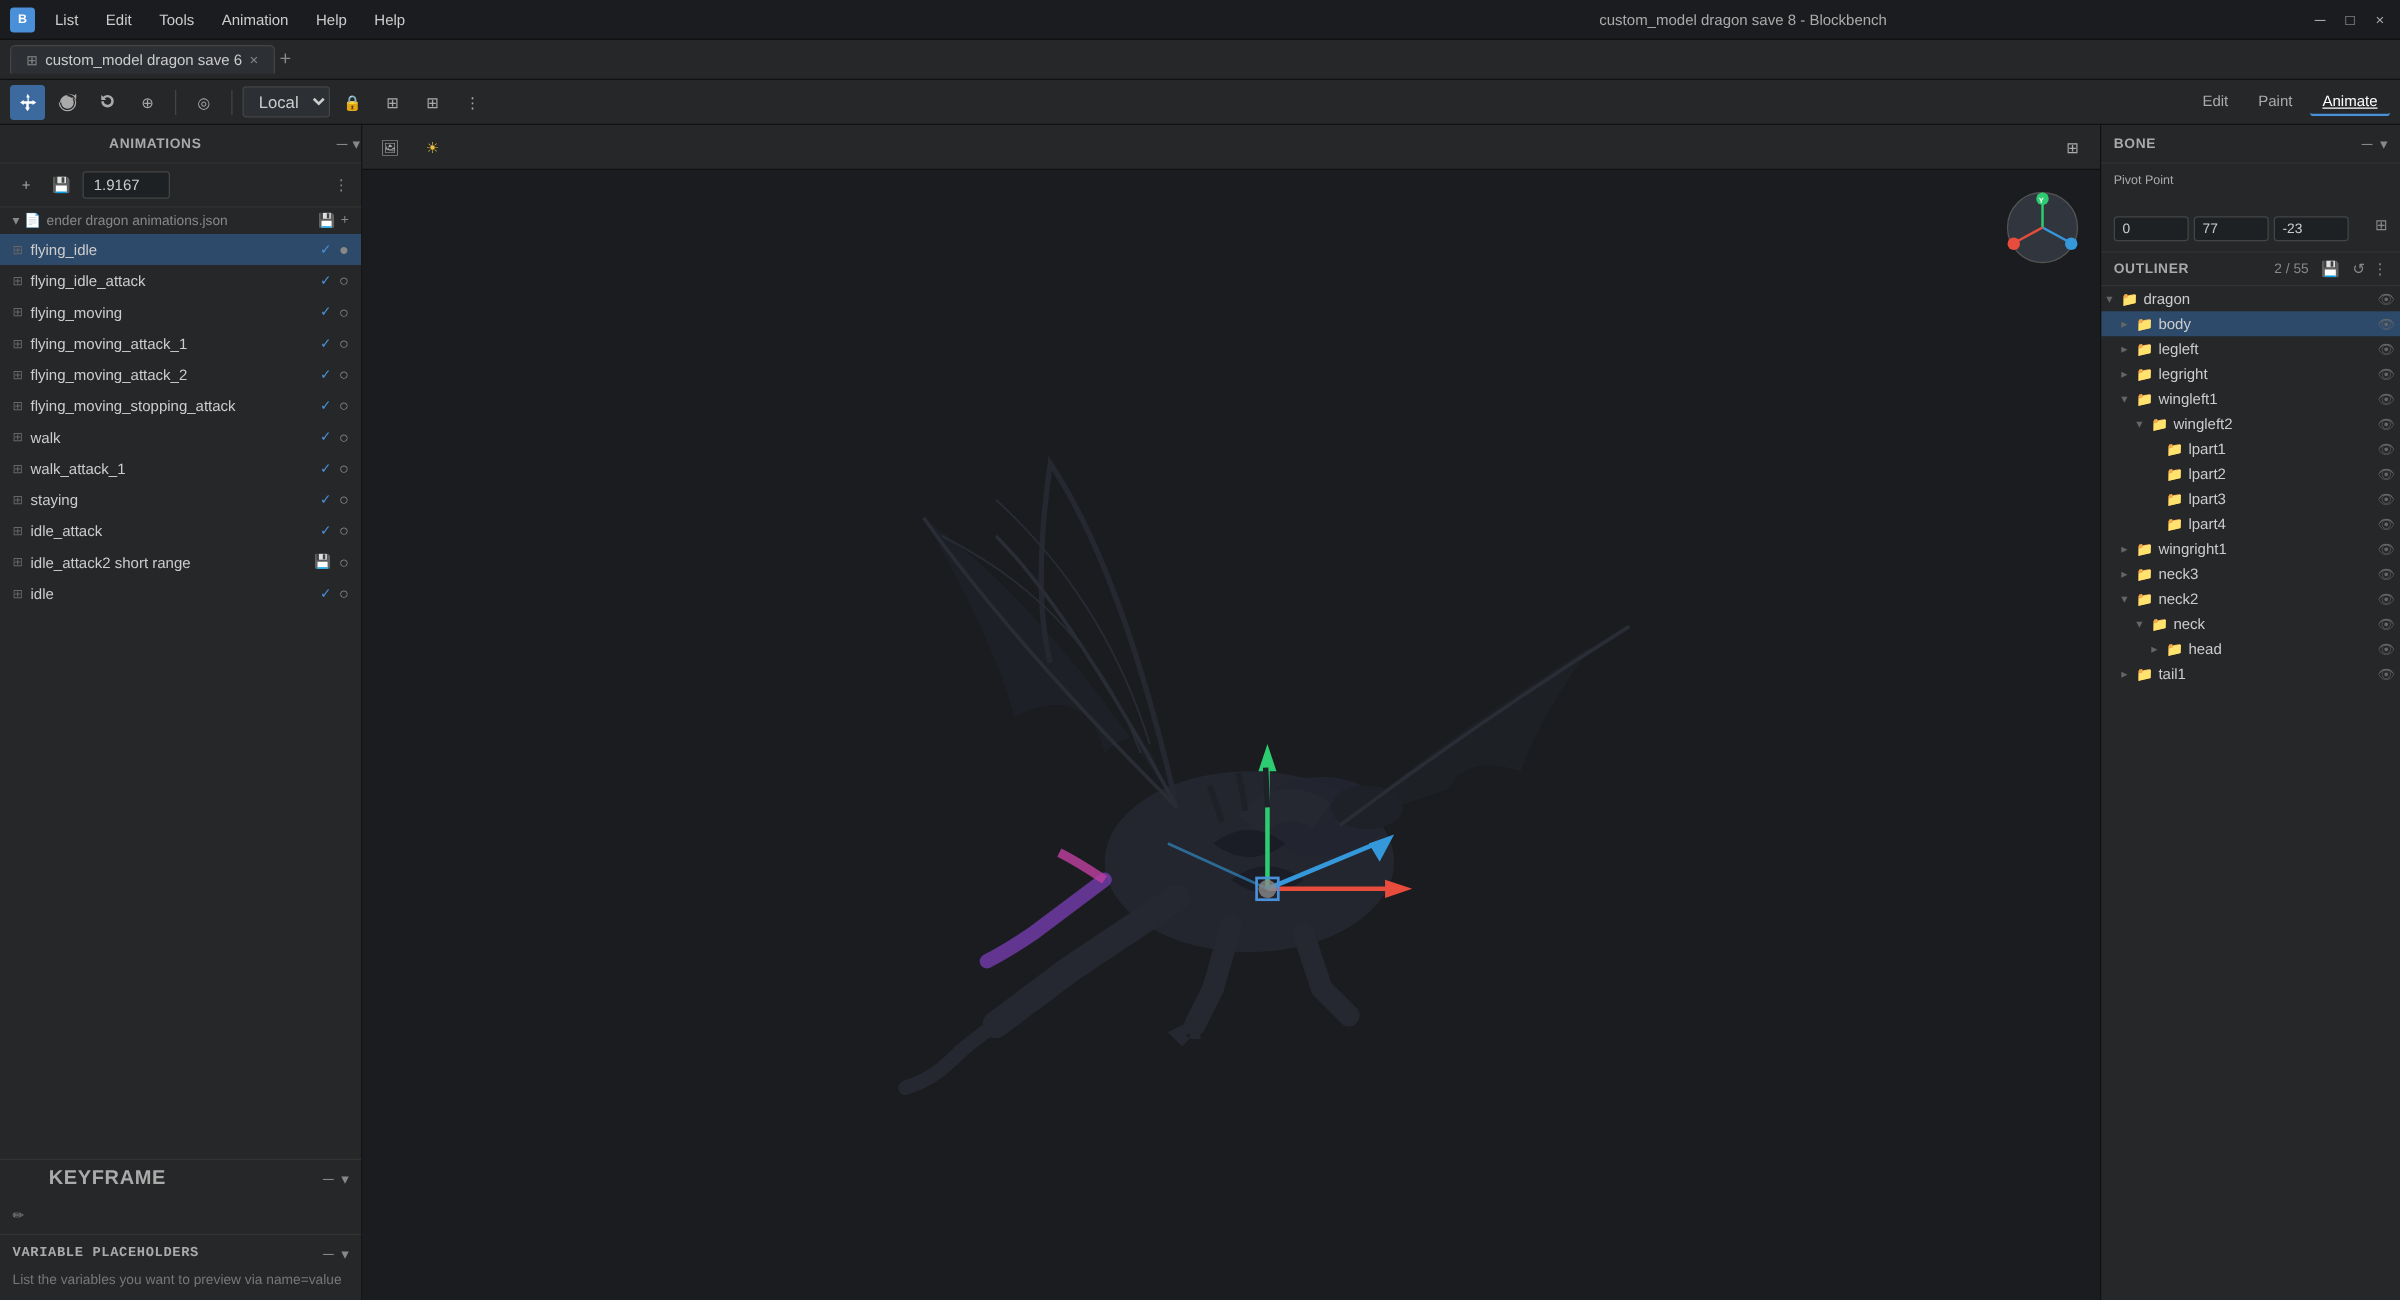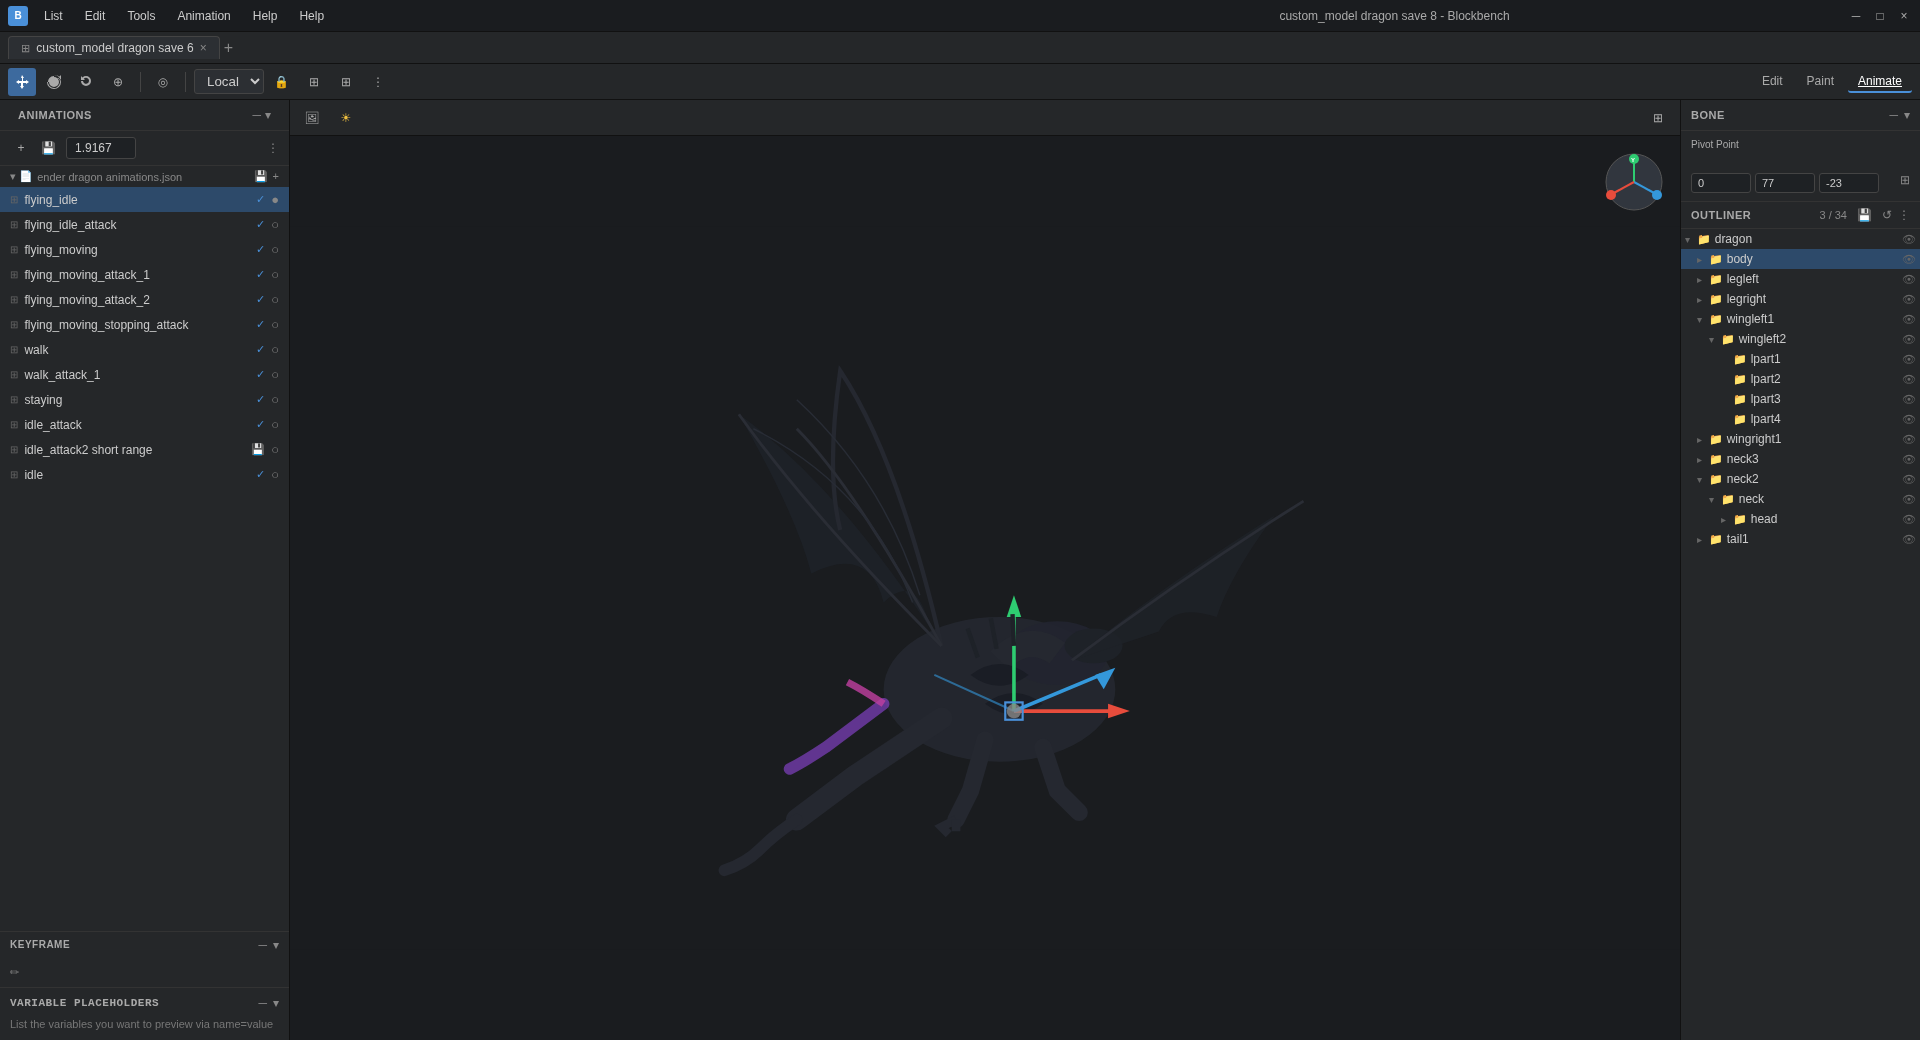--- a/index.html
+++ b/index.html
@@ -28,21 +28,21 @@
     #toolbar .mode-select { background: #2c2f33; border: 1px solid #444; color: #ccc; padding: 3px 8px; border-radius: 3px; cursor: pointer; }
     #toolbar .view-tabs { margin-left: auto; display: flex; gap: 4px; }
     #toolbar .view-tab { padding: 3px 10px; cursor: pointer; color: #aaa; border-radius: 3px; }
     #toolbar .view-tab.active { color: white; border-bottom: 2px solid #4a90d9; text-decoration: underline; }
 
     
     #main { display: flex; height: calc(1040px - 32px - 32px - 36px); }
 
     
     #left-panel { width: 290px; background: #252729; border-right: 1px solid #111; display: flex; flex-direction: column; }
-    #animations-header { padding: 8px 18px; display: flex; align-items: center; gap: 22px; border-bottom: 1px solid #333; }
+    #animations-header { padding: 8px 1px; display: flex; align-items: center; gap: 22px; border-bottom: 1px solid #333; text-align: center; }
     #animations-header .header-btns { display: flex; gap: 4px; }
 
     #anim-controls { padding: 6px 10px; display: flex; align-items: center; gap: 6px; border-bottom: 1px solid #333; }
     #anim-controls .add-btn { width: 22px; height: 22px; display: flex; align-items: center; justify-content: center; cursor: pointer; color: #aaa; }
     #anim-controls .save-btn { width: 22px; height: 22px; display: flex; align-items: center; justify-content: center; cursor: pointer; color: #aaa; }
     #anim-controls .time-display { background: #1e2124; border: 1px solid #444; padding: 3px 8px; color: #ccc; border-radius: 3px; font-size: 12px; width: 70px; }
     #anim-controls .more-btn { margin-left: auto; color: #888; cursor: pointer; }
 
     #file-node { padding: 4px 10px; display: flex; align-items: center; gap: 4px; color: #888; font-size: 11px; }
     #file-node .file-btns { margin-left: auto; display: flex; gap: 4px; }
@@ -257,21 +257,21 @@
       <div class="anim-item">
         <span class="anim-icon">⊞</span>
         <span class="anim-name">idle</span>
         <span style="color:#4a90d9;font-size:11px;">✓</span>
         <span style="color:#888;font-size:13px;">○</span>
       </div>
     </div>
 
     <div id="keyframe-panel">
       <div id="keyframe-header">
-        <span style="font-size:10px;font-weight:bold;color:#aaa;letter-spacing:0.5px;flex:1;">KEYFRAME</span>
+        <span style="font-size:16px;font-weight:bold;color:#aaa;letter-spacing:0.5px;flex:1;margin-left:29px;">KEYFRAME</span>
         <span style="color:#888;cursor:pointer;">─</span>
         <span style="color:#888;cursor:pointer;">▾</span>
       </div>
       <div id="keyframe-content">
         <span style="color:#888;">✏</span>
       </div>
     </div>
 
     <div id="variable-panel">
       <div id="variable-header">
@@ -380,21 +380,21 @@
       <div id="pivot-inputs">
         <input type="text" value="0" style="">
         <input type="text" value="77" style="">
         <input type="text" value="-23" style="">
         <span class="expand-btn">⊞</span>
       </div>
     </div>
 
     <div id="outliner-header">
       <span style="font-size:11px;font-weight:bold;color:#aaa;letter-spacing:0.5px;flex:1;">OUTLINER</span>
-      <span class="count">3 / 34</span>
+      <span class="count">2 / 55</span>
       <span style="color:#888;cursor:pointer;margin-left:4px;">💾</span>
       <span class="hist-btn">↺</span>
       <span style="color:#888;cursor:pointer;">⋮</span>
     </div>
 
     <div class="outliner-list">
 
       <div class="tree-item">
         <span class="expand-arrow">▾</span>
         <span class="folder-icon">📁</span>

